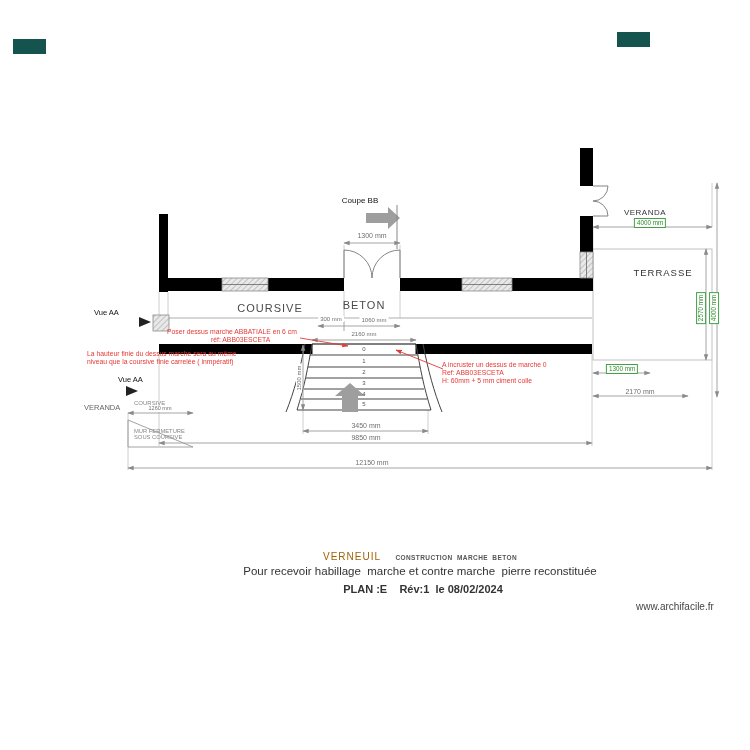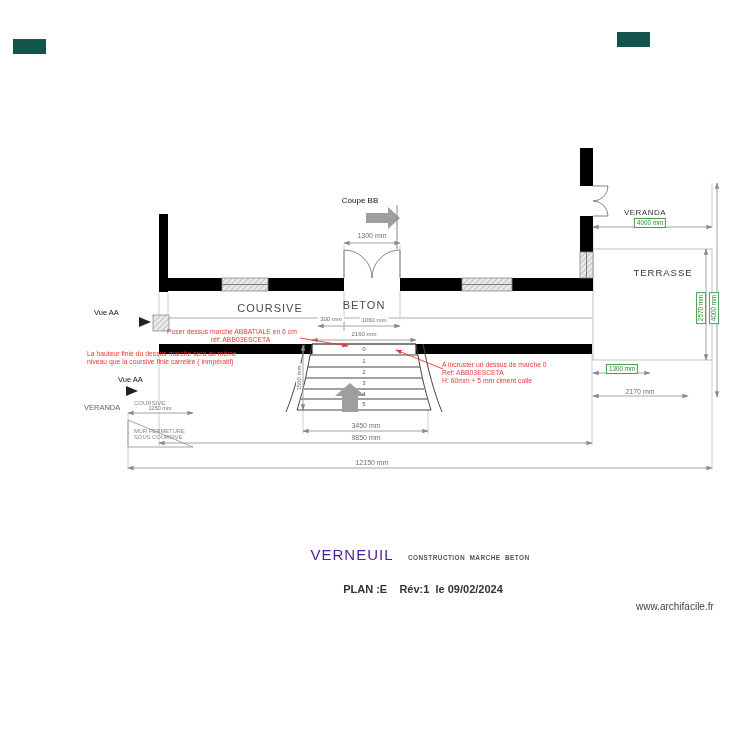--- a/index.html
+++ b/index.html
@@ -183,19 +183,20 @@
   <div class="t dim s rot" style="left:299px;top:378px;">1500 mm</div>
 
   <div class="t c stepnum" style="left:364px;top:346px;">0</div>
   <div class="t c stepnum" style="left:364px;top:358px;">1</div>
   <div class="t c stepnum" style="left:364px;top:369px;">2</div>
   <div class="t c stepnum" style="left:364px;top:380px;">3</div>
   <div class="t c stepnum" style="left:364px;top:391px;">4</div>
   <div class="t c stepnum" style="left:364px;top:401px;">5</div>
 
   <div class="t" style="left:420px;top:546px;transform:translateX(-50%);">
-    <span style="font-size:15px;color:#4c1d95;letter-spacing:1px;">VERNEUIL</span>
+    <span style="font-size:10px;color:#a16207;letter-spacing:1px;">VERNEUIL</span>
     <span class="pre" style="font-size:6.5px;font-weight:bold;color:#555;margin-left:10px;letter-spacing:.4px;">CONSTRUCTION  MARCHE  BETON</span>
   </div>
-  <div class="t c pre" style="left:423px;top:583px;font-size:11px;font-weight:bold;color:#333;">PLAN :E    Rév:1  le 09/02/2024</div>
+  <div class="t c pre" style="left:420px;top:565px;font-size:11.5px;color:#333;">Pour recevoir habillage  marche et contre marche  pierre reconstituée</div>
+  <div class="t c pre" style="left:423px;top:583px;font-size:11px;font-weight:bold;color:#333;">PLAN :E    Rév:1  le 08/02/2024</div>
   <div class="t" style="left:636px;top:601px;font-size:10px;color:#444;">www.archifacile.fr</div>
 
 </div>
 
 </body></html>

